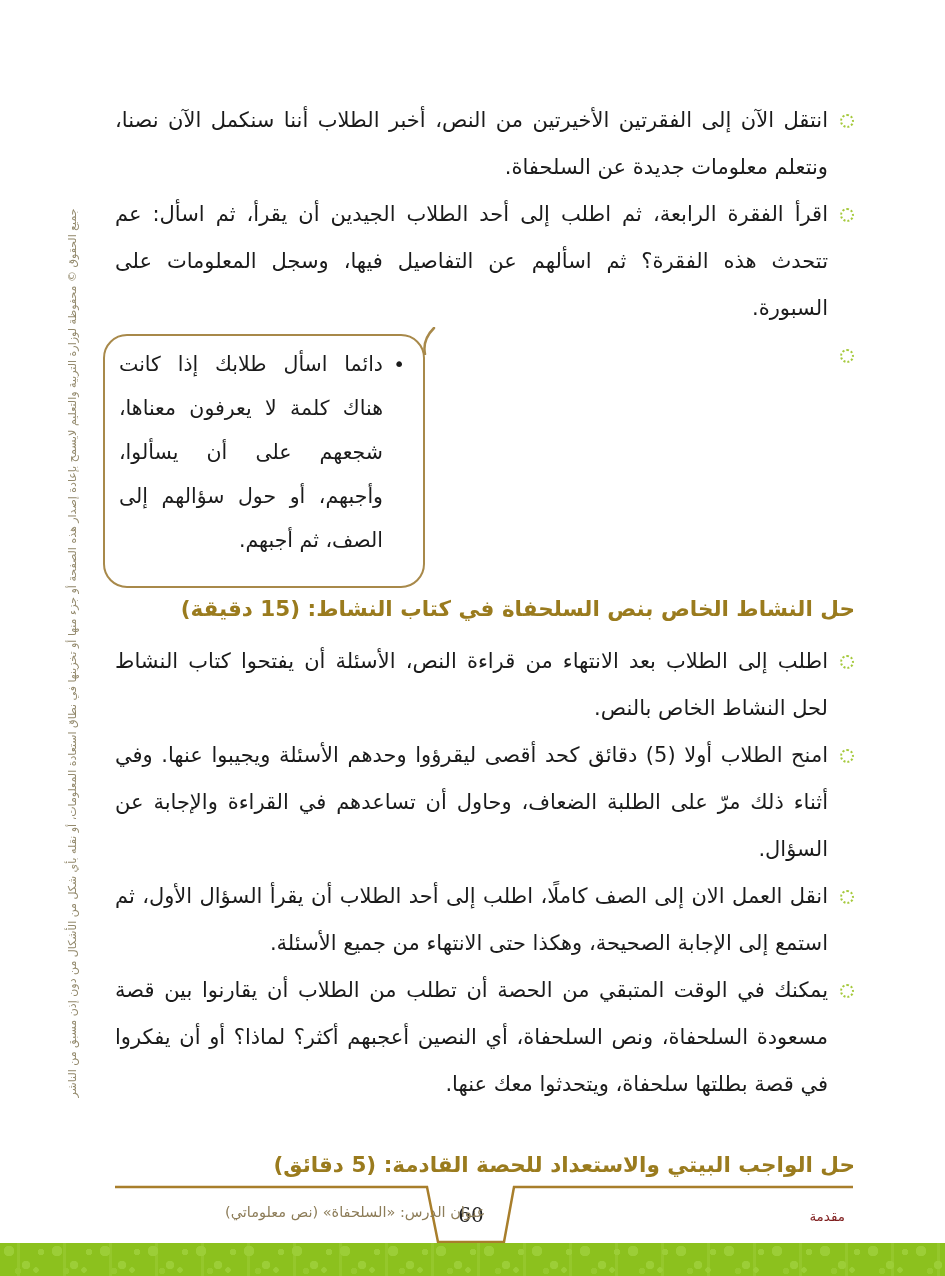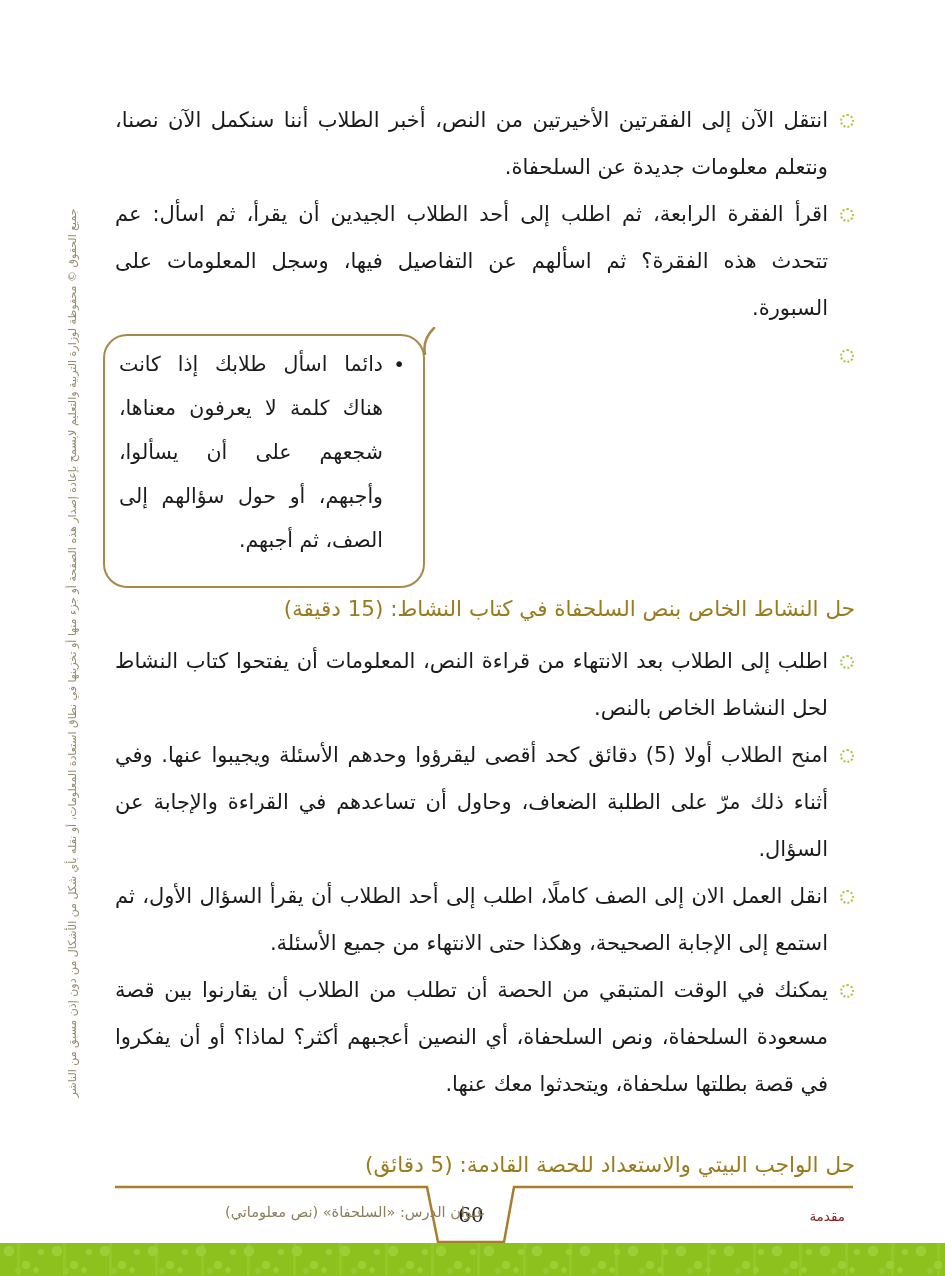--- a/index.html
+++ b/index.html
@@ -63,21 +63,21 @@
   .callout-item{position:relative;padding-right:24px;}
   .callout-dot{position:absolute;right:2px;top:0;font-size:20px;}
 
   
   .section-title{
     clear:both;
     margin:10px 0 14px 0;
     direction:rtl;
     text-align:right;
     font-size:21.5px;
-    font-weight:normal;
+    font-weight:bold;
     line-height:30px;
     color:#9a7b1e;
   }
   .section-title.second{margin-top:42px;}
 
   
   .footer-rule{position:absolute;left:0;top:1185px;width:945px;height:60px;}
   .page-number{
     position:absolute;left:445px;top:1203px;width:52px;
     text-align:center;
@@ -142,21 +142,21 @@
           </div>
         </div>
       </li>
     </ul>
 
     <h2 class="section-title">حل النشاط الخاص بنص السلحفاة في كتاب النشاط: (15 دقيقة)</h2>
 
     <ul class="bullets">
       <li>
         <span class="bullet-ico"></span>
-        <span>اطلب إلى الطلاب بعد الانتهاء من قراءة النص، المعلومات أن يفتحوا كتاب النشاط لحل النشاط الخاص بالنص.</span>
+        <span>اطلب إلى الطلاب بعد الانتهاء من قراءة النص، الأسئلة أن يفتحوا كتاب النشاط لحل النشاط الخاص بالنص.</span>
       </li>
       <li>
         <span class="bullet-ico"></span>
         <span>امنح الطلاب أولا (5) دقائق كحد أقصى ليقرؤوا وحدهم الأسئلة ويجيبوا عنها. وفي أثناء ذلك مرّ على الطلبة الضعاف، وحاول أن تساعدهم في القراءة والإجابة عن السؤال.</span>
       </li>
       <li>
         <span class="bullet-ico"></span>
         <span>انقل العمل الان إلى الصف كاملًا، اطلب إلى أحد الطلاب أن يقرأ السؤال الأول، ثم استمع إلى الإجابة الصحيحة، وهكذا حتى الانتهاء من جميع الأسئلة.</span>
       </li>
       <li>

